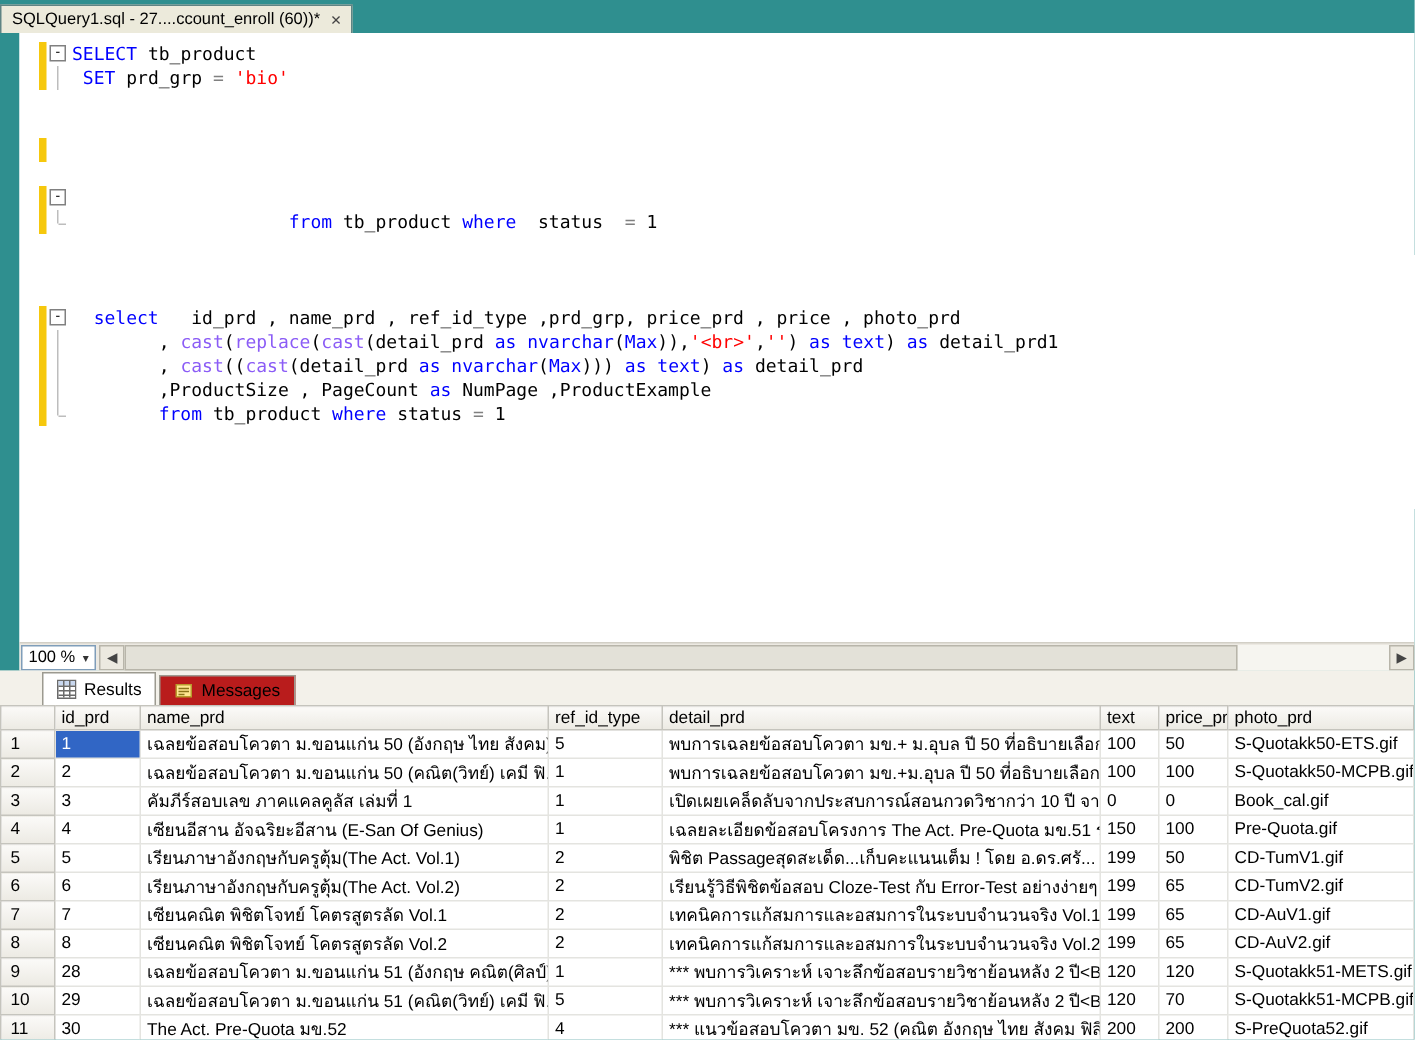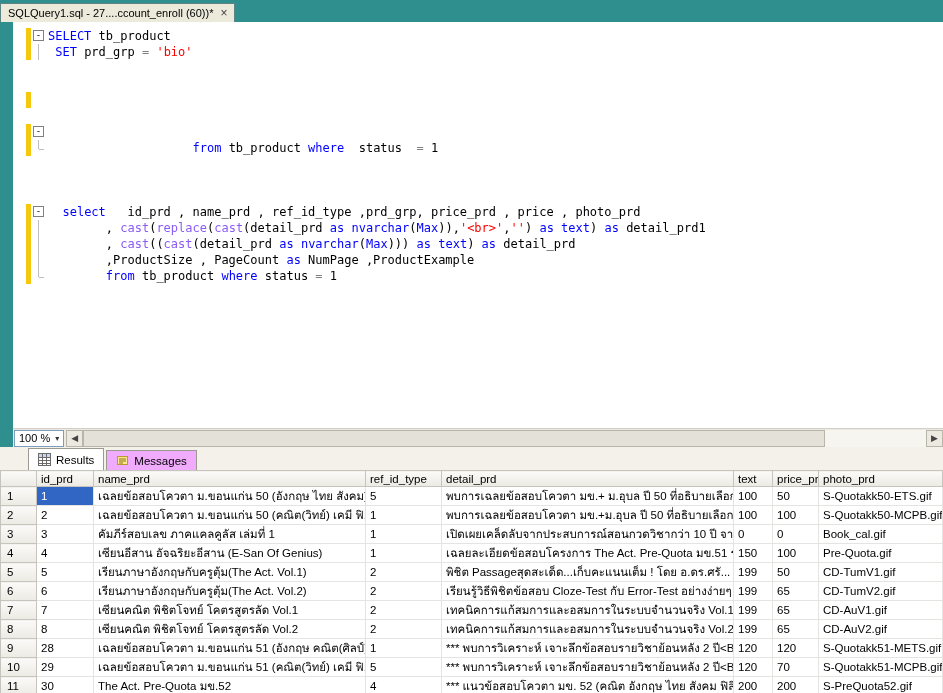--- a/index.html
+++ b/index.html
@@ -45,21 +45,21 @@
   .zoom-arrow { font-size:8px; color:#333; }
   .hscroll { flex:1; display:flex; align-items:center; height:17px; }
   .sb-btn { flex:0 0 17px; height:17px; background:#ece9e0; border:1px solid #b8b5aa; color:#444;
             font-size:9px; display:flex; align-items:center; justify-content:center; }
   .sb-track { flex:1; height:17px; background:#f6f5f0; position:relative; }
   .sb-thumb { position:absolute; left:0; top:0; height:17px; width:88%; background:#e3e1d8; border:1px solid #b8b5aa; }
 
   
   .rtab-strip { height:23px; background:#f3f1ea; display:flex; align-items:flex-end; padding-left:4px; gap:2px; }
   .rtab { display:flex; align-items:center; gap:5px; height:20px; padding:0 9px; font-size:11.5px;
-          color:#000; background:#f0abfc; border:1px solid #9c9a90; border-bottom:none; }
+          color:#000; background:#b91c1c; border:1px solid #9c9a90; border-bottom:none; }
   .rtab.active { background:#fff; height:22px;margin-left:24px; }
   .rtab-icon { display:flex; }
 
   
   .grid-wrap { height:223px; background:#fff; overflow:hidden; }
   table.grid { border-collapse:collapse; table-layout:fixed; width:943px; font-size:11.5px; }
   table.grid th { font-weight:normal; text-align:left; padding:1px 4px; height:16px;
                   background:linear-gradient(180deg,#fbfaf8,#eceae3); border:1px solid #c5c4bd;
                   white-space:nowrap; overflow:hidden; }
   table.grid td { padding:0 4px; height:18px; border:1px solid #e4e4e0; background:#fff;

